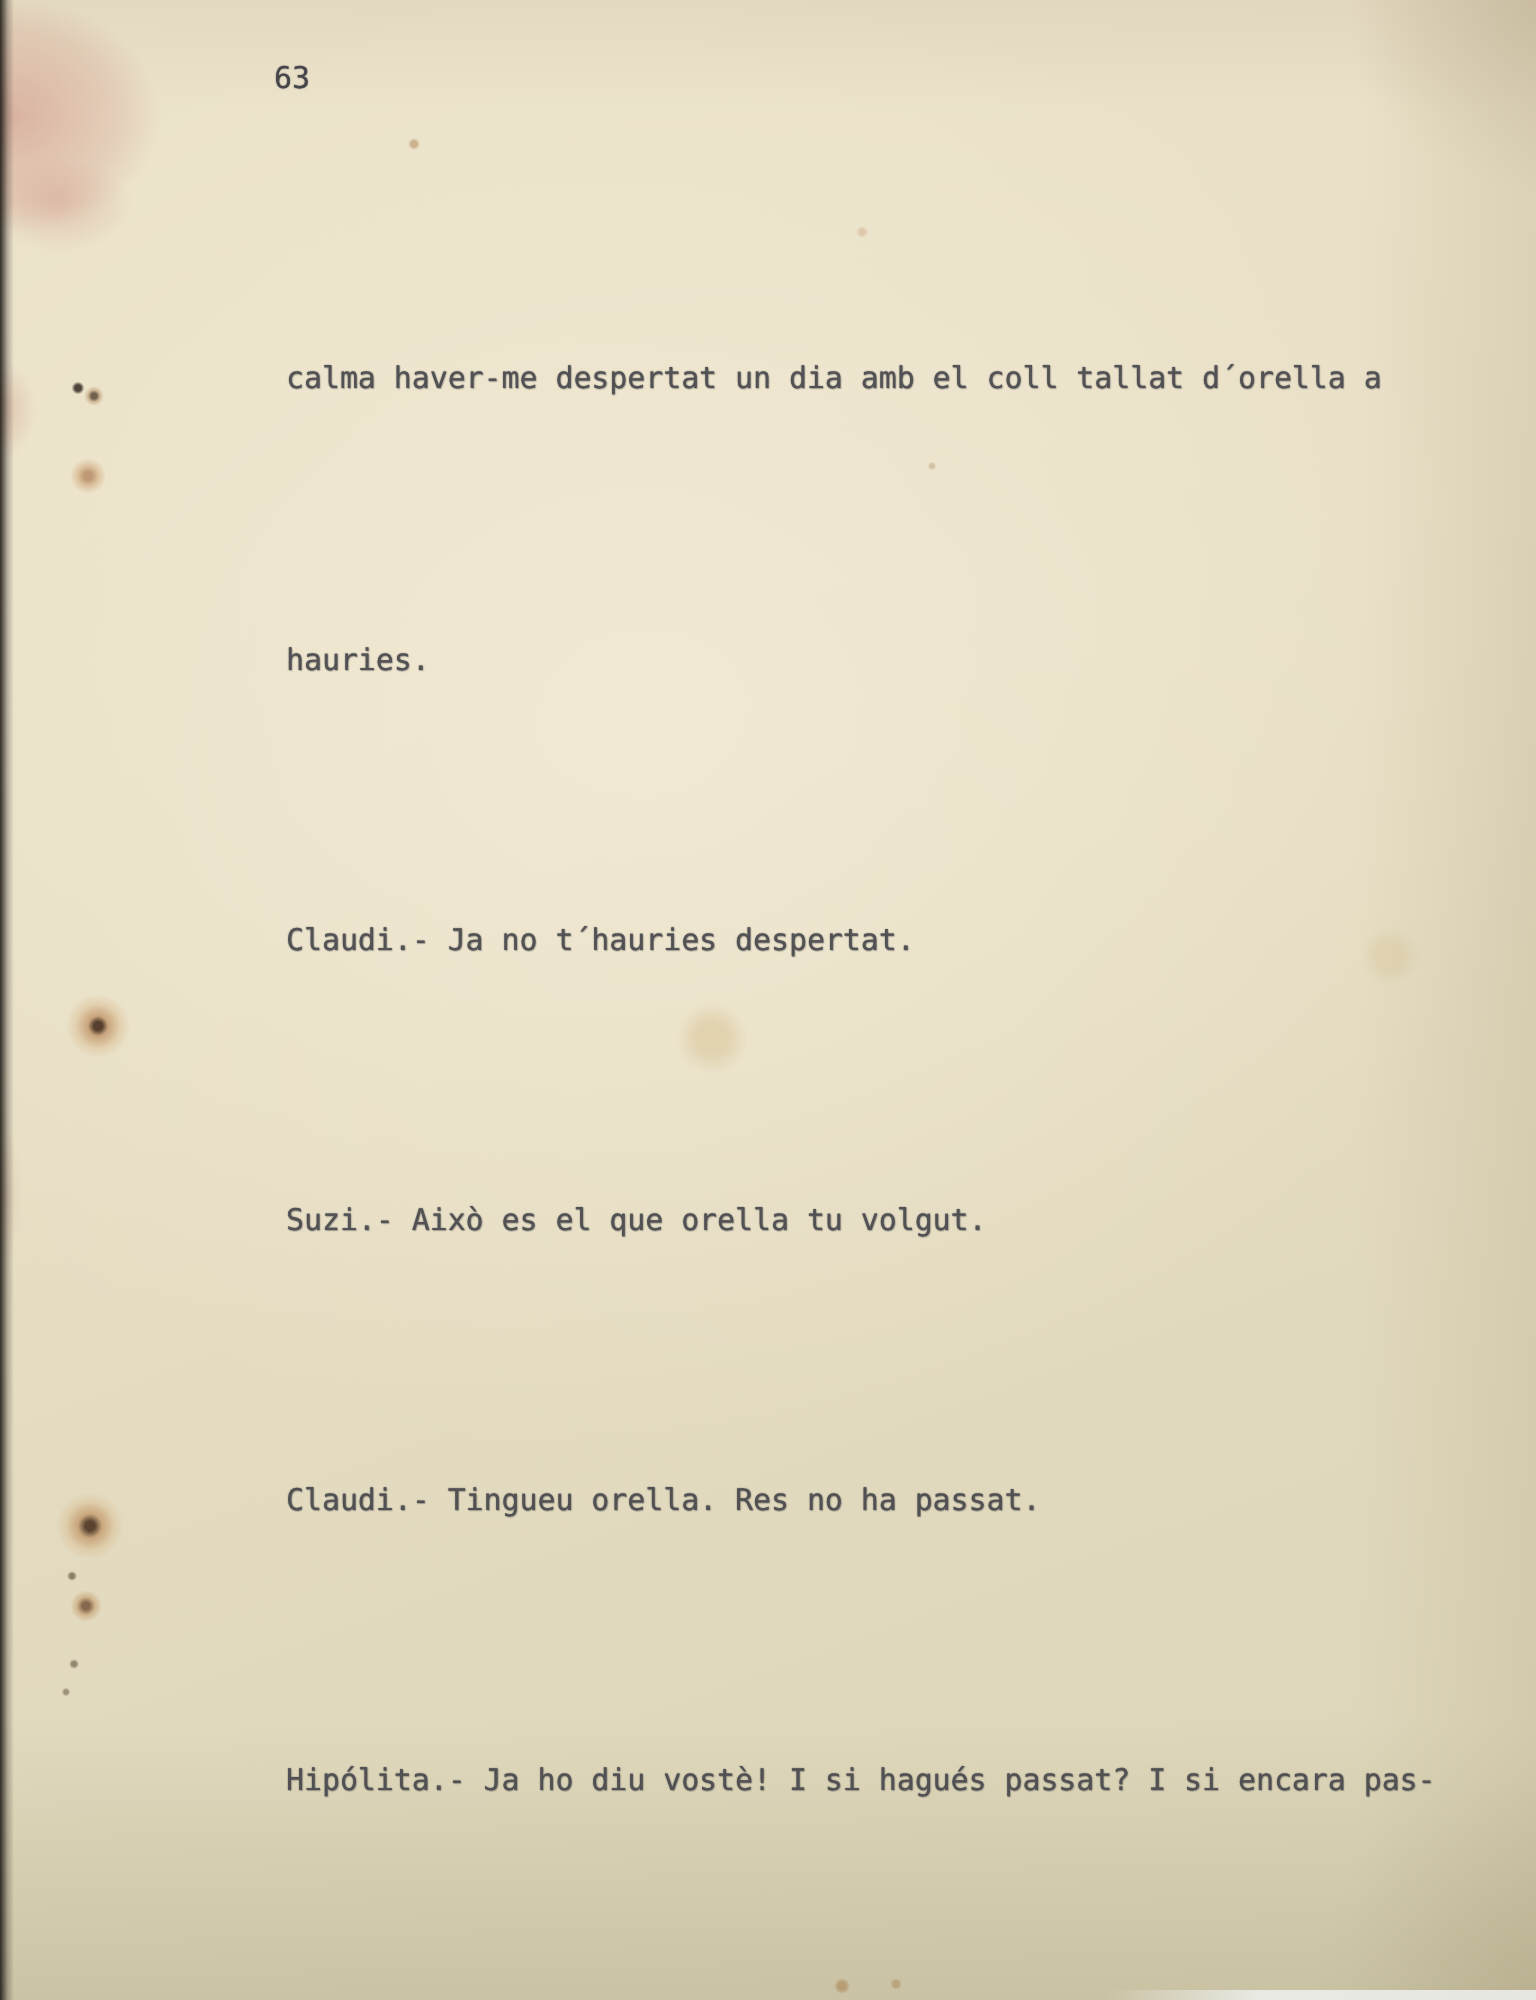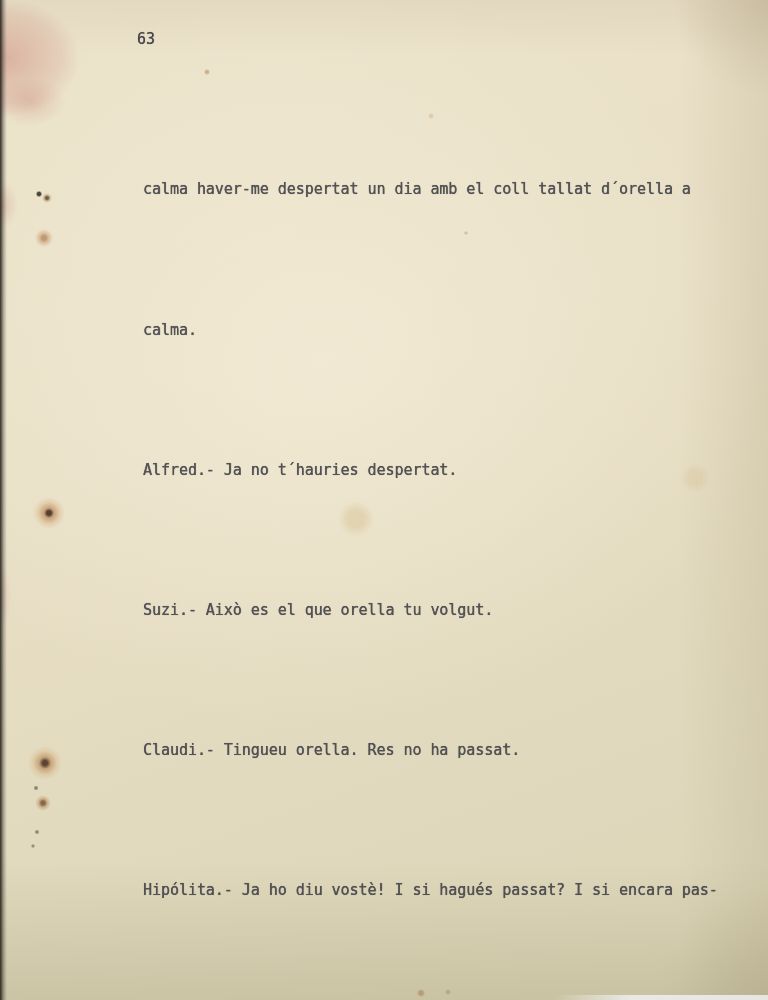--- a/index.html
+++ b/index.html
@@ -98,22 +98,22 @@
 
 <div class="scan">
   <div class="stains"></div>
   <div class="edge-left"></div>
   <div class="edge-bottom-right-light"></div>
 
   <div class="page-number">63</div>
 
   <div class="typed-text">
     <div class="typed-line">calma haver-me despertat un dia amb el coll tallat d´orella a</div>
-    <div class="typed-line">calma.</div>
-    <div class="typed-line">Alfred.- Ja no t´hauries despertat.</div>
+    <div class="typed-line">hauries.</div>
+    <div class="typed-line">Claudi.- Ja no t´hauries despertat.</div>
     <div class="typed-line">Suzi.- Això es el que orella tu volgut.</div>
     <div class="typed-line">Claudi.- Tingueu orella. Res no ha passat.</div>
     <div class="typed-line">Hipólita.- Ja ho diu vostè! I si hagués passat? I si encara pas-</div>
     
     
     
     
     
     
     

